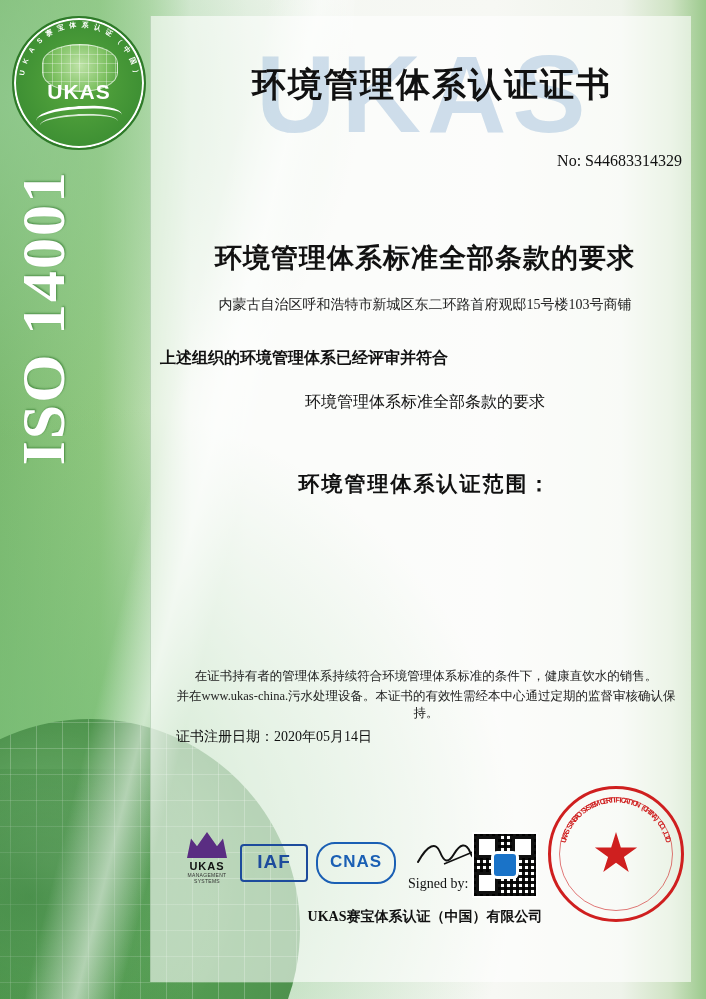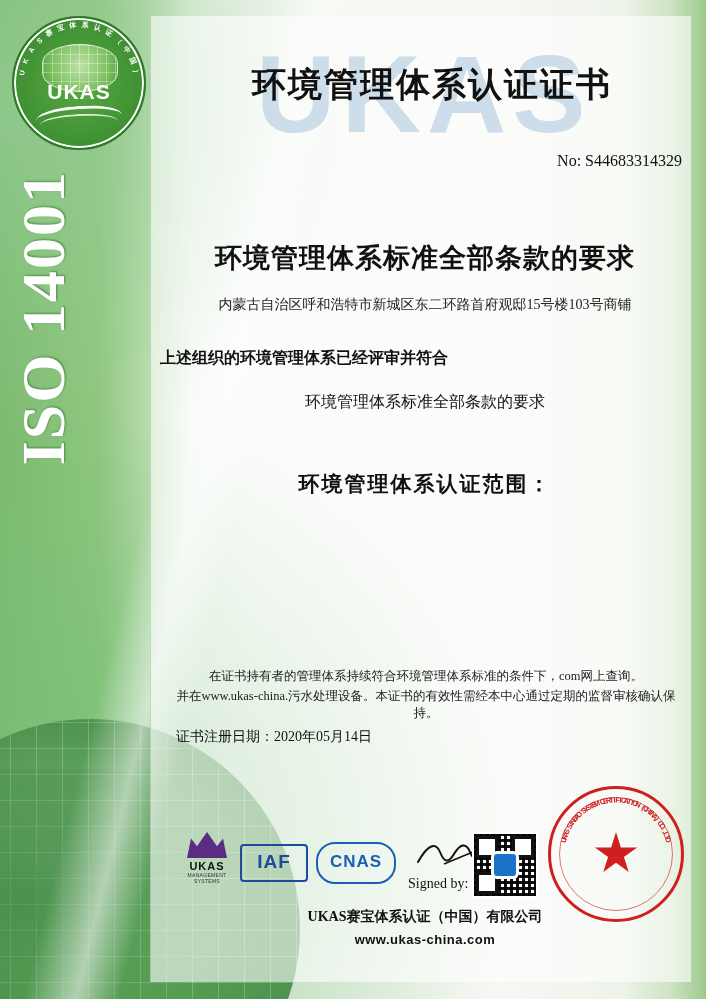--- a/index.html
+++ b/index.html
@@ -275,21 +275,21 @@
   <div class="title">环境管理体系认证证书</div>
   <div class="certno">No: S44683314329</div>
   <div class="company">环境管理体系标准全部条款的要求</div>
   <div class="address">内蒙古自治区呼和浩特市新城区东二环路首府观邸15号楼103号商铺</div>
 
   <div class="stmt1">上述组织的环境管理体系已经评审并符合</div>
   <div class="stmt3">环境管理体系标准全部条款的要求</div>
 
   <div class="scope-title">环境管理体系认证范围：</div>
 
-  <div class="note1">在证书持有者的管理体系持续符合环境管理体系标准的条件下，com网上查询。</div>
+  <div class="note1">在证书持有者的管理体系持续符合环境管理体系标准的条件下，健康直饮水的销售。</div>
   <div class="note2">并在www.ukas-china.污水处理设备。本证书的有效性需经本中心通过定期的监督审核确认保持。</div>
 
   <div class="dates">
     <div>证书注册日期：2020年05月14日</div>
   </div>
 
   <div class="logo-row">
     <div class="logo-ukas-small">
       <div class="crown"></div>
       <div class="w">UKAS</div>
@@ -362,15 +362,14 @@
         <span style="transform: translate(46.3077px, -27.7777px) rotate(419.043deg) translate(-50%, -50%);">O</span>
         <span style="transform: translate(47.7823px, -25.1565px) rotate(422.234deg) translate(-50%, -50%);">.</span>
         <span style="transform: translate(49.1088px, -22.4573px) rotate(425.426deg) translate(-50%, -50%);">,</span>
         <span style="transform: translate(50.2829px, -19.6884px) rotate(428.617deg) translate(-50%, -50%);">L</span>
         <span style="transform: translate(51.301px, -16.8585px) rotate(431.809deg) translate(-50%, -50%);">T</span>
         <span style="transform: translate(52.16px, -13.9762px) rotate(435deg) translate(-50%, -50%);">D</span>
       </div>
   </div>
 
   <div class="footer-cn">UKAS赛宝体系认证（中国）有限公司</div>
-  <div class="footer-url">www.ukas-china.com</div>
 
 </div>
 
 </body></html>

